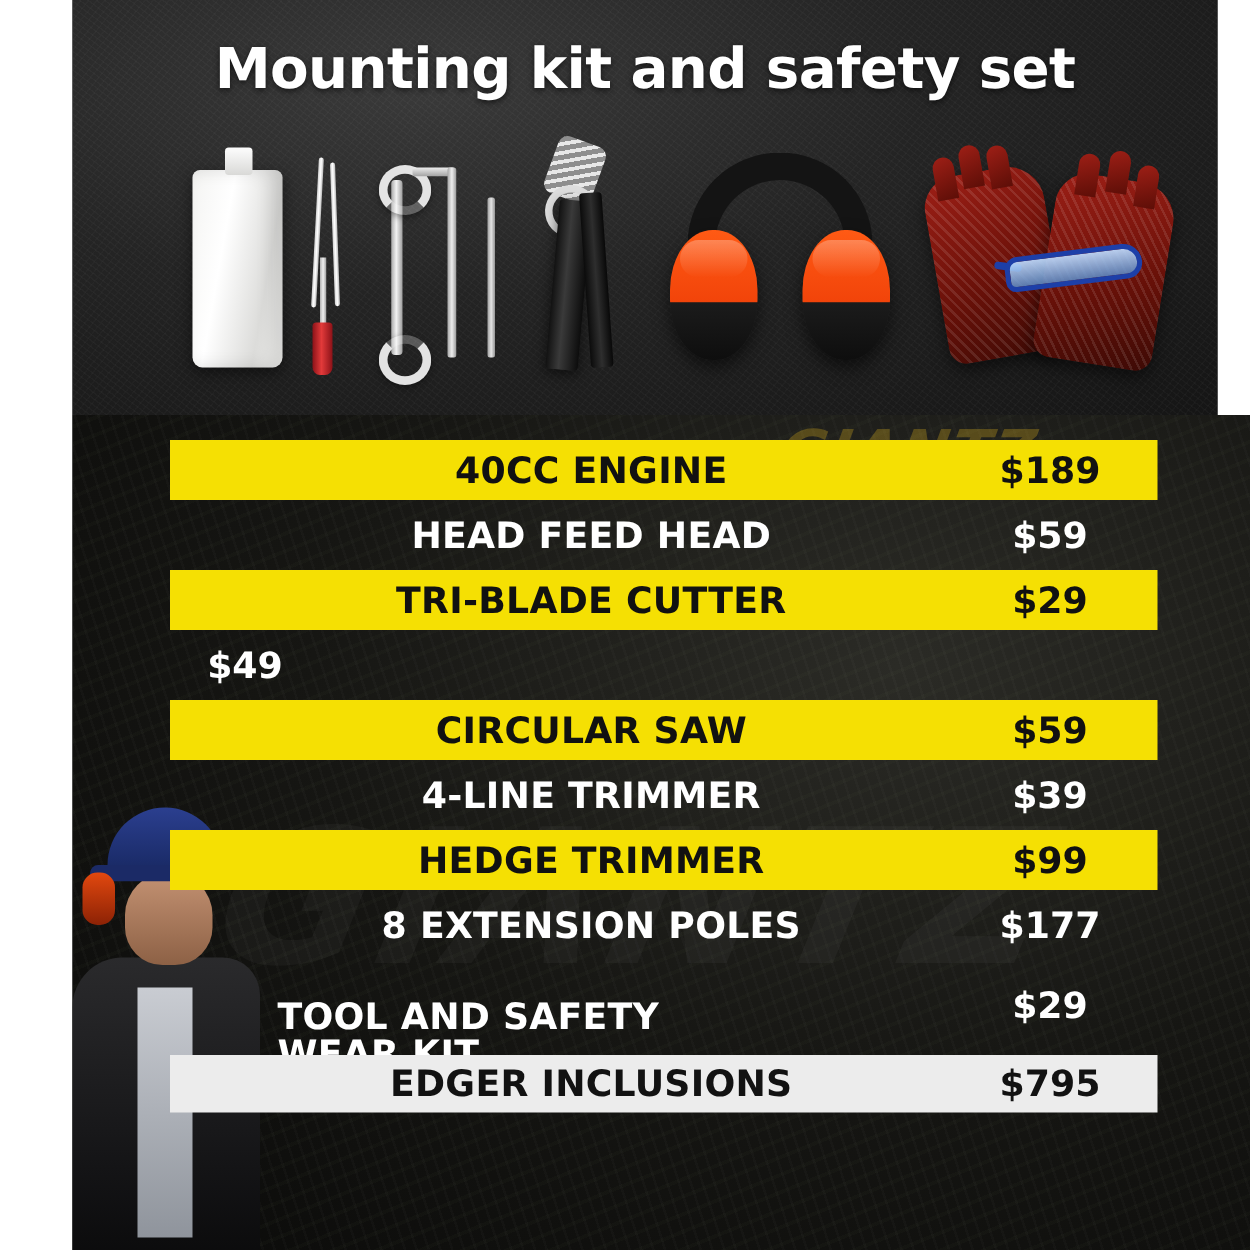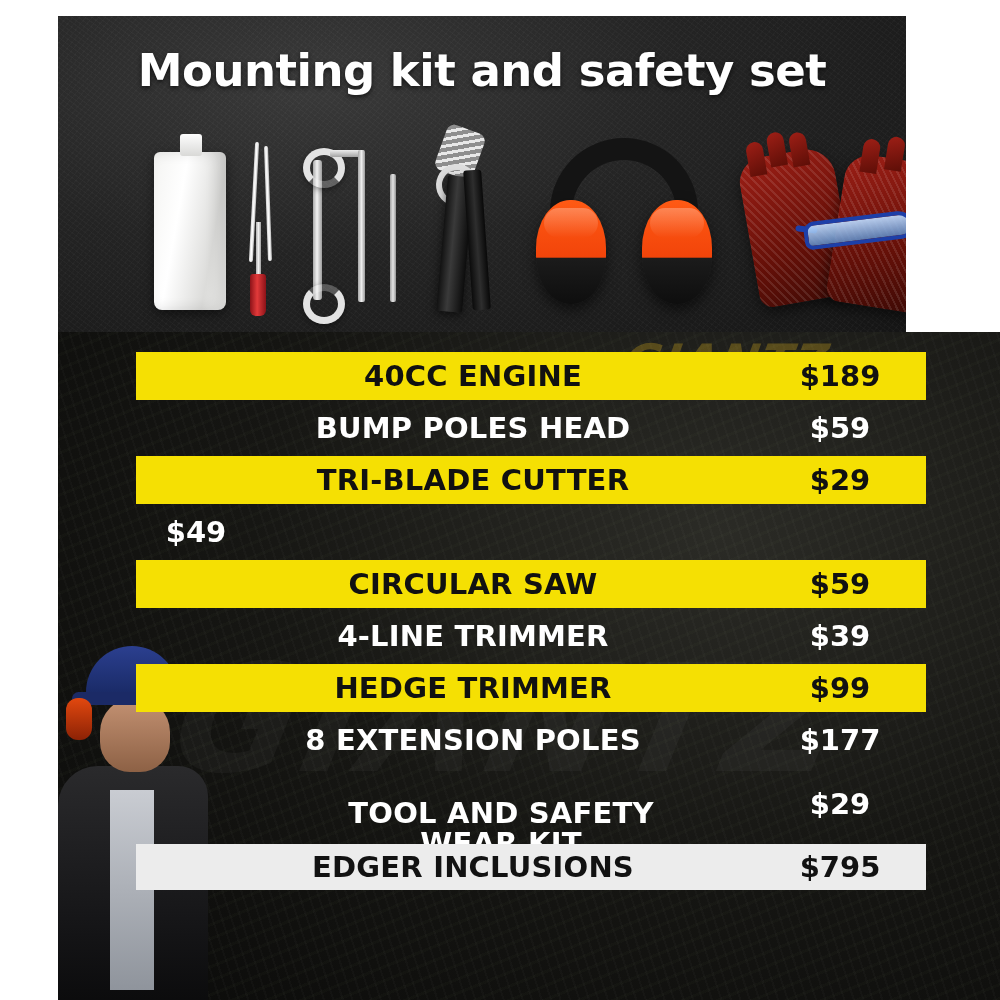--- a/index.html
+++ b/index.html
@@ -19,22 +19,22 @@
     width: 1000px;
     height: 1000px;
     background: #ffffff;
     box-sizing: border-box;
   }
 
   
   .top-panel {
     position: absolute;
     left: 58px;
-    top: 16px;
-    width: 848px;
+    top: 0px;
+    width: 916px;
     height: 332px;
     background:
       radial-gradient(ellipse at 30% 20%, #3a3a3a 0%, #242424 45%, #151515 100%),
       #1d1d1d;
     overflow: hidden;
   }
   .top-panel::after {
     content: "";
     position: absolute;
     inset: 0;
@@ -436,21 +436,21 @@
   }
   .row.yellow {
     background: #f5e003;
   }
   .row.yellow .label, .row.yellow .price { color: #111111; }
   .row.dark { background: transparent; }
   .row.dark .label, .row.dark .price { color: #ffffff; }
 
   .row.tall { height: 72px; margin-bottom: 4px; }
   .row.tall .label {
-    text-align: center;
+    text-align: left;
     padding-left: 86px;
     line-height: 1.05;
     margin-top: 48px;
   }
   .row.total {
     background: #ececec;
     height: 46px;
   }
   .row.total .label, .row.total .price { color: #121212; }
 </style>
@@ -526,21 +526,21 @@
     </div>
 
     <div class="price-list">
 
       <div class="row yellow">
         <span class="label">40CC ENGINE</span>
         <span class="price">$189</span>
       </div>
 
       <div class="row dark">
-        <span class="label">BUMP POLES HEAD</span>
+        <span class="label">HEAD FEED HEAD</span>
         <span class="price">$59</span>
       </div>
 
       <div class="row yellow">
         <span class="label">TRI-BLADE CUTTER</span>
         <span class="price">$29</span>
       </div>
 
       <div class="row dark">
         <span class="price">$49</span>

